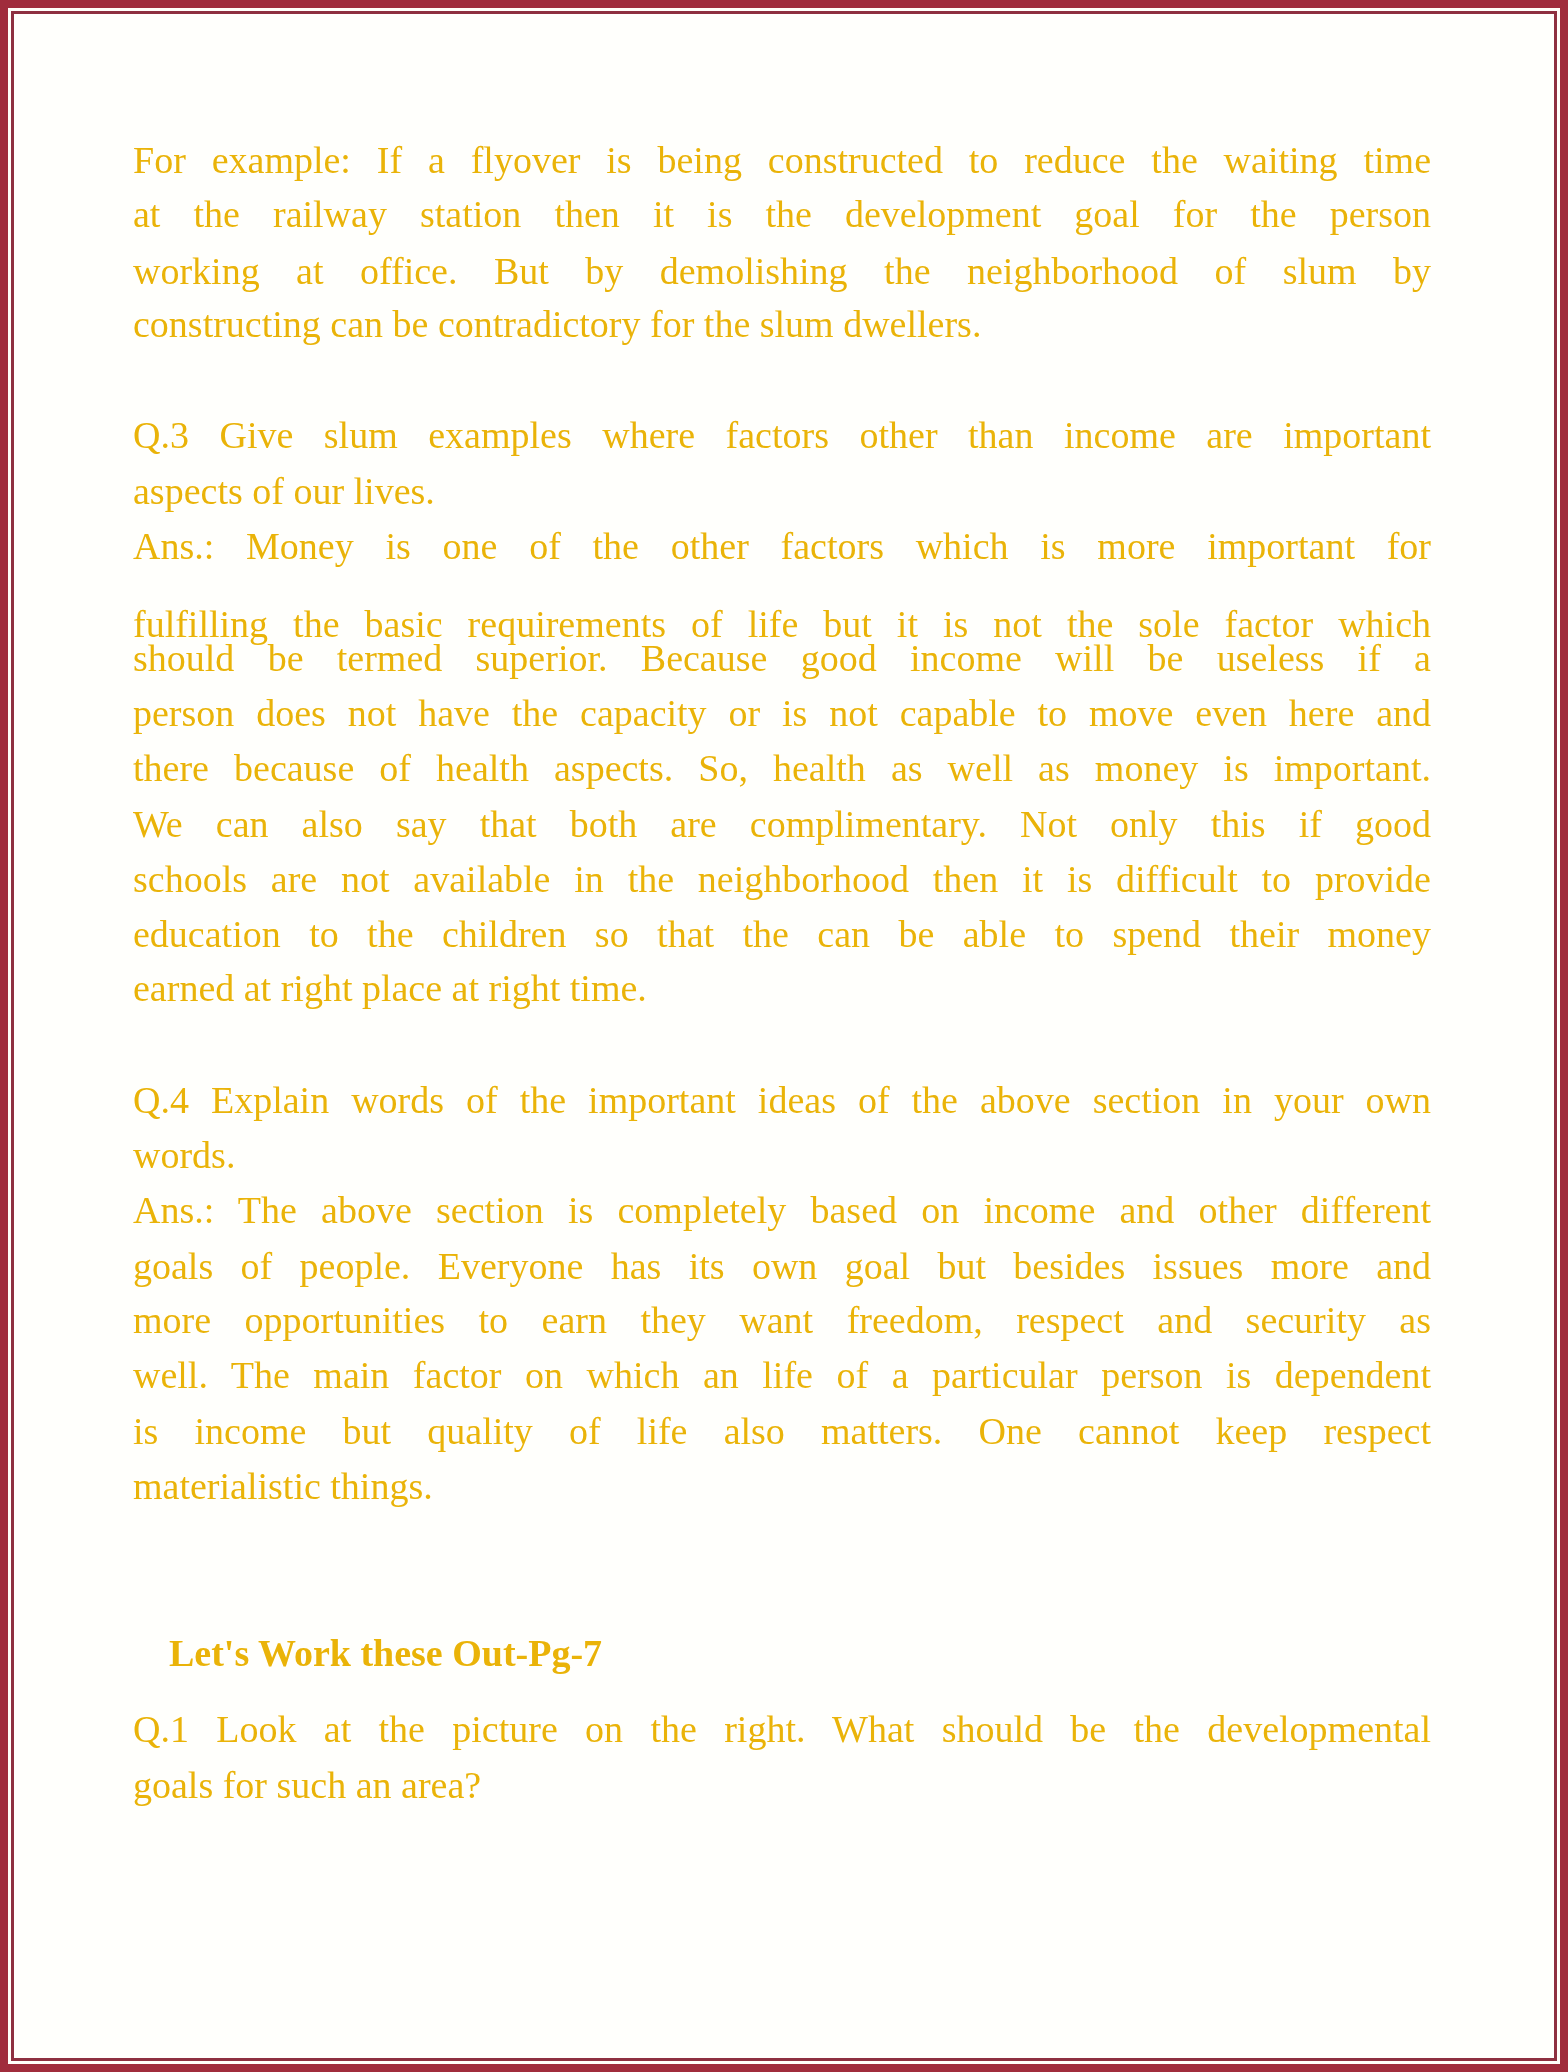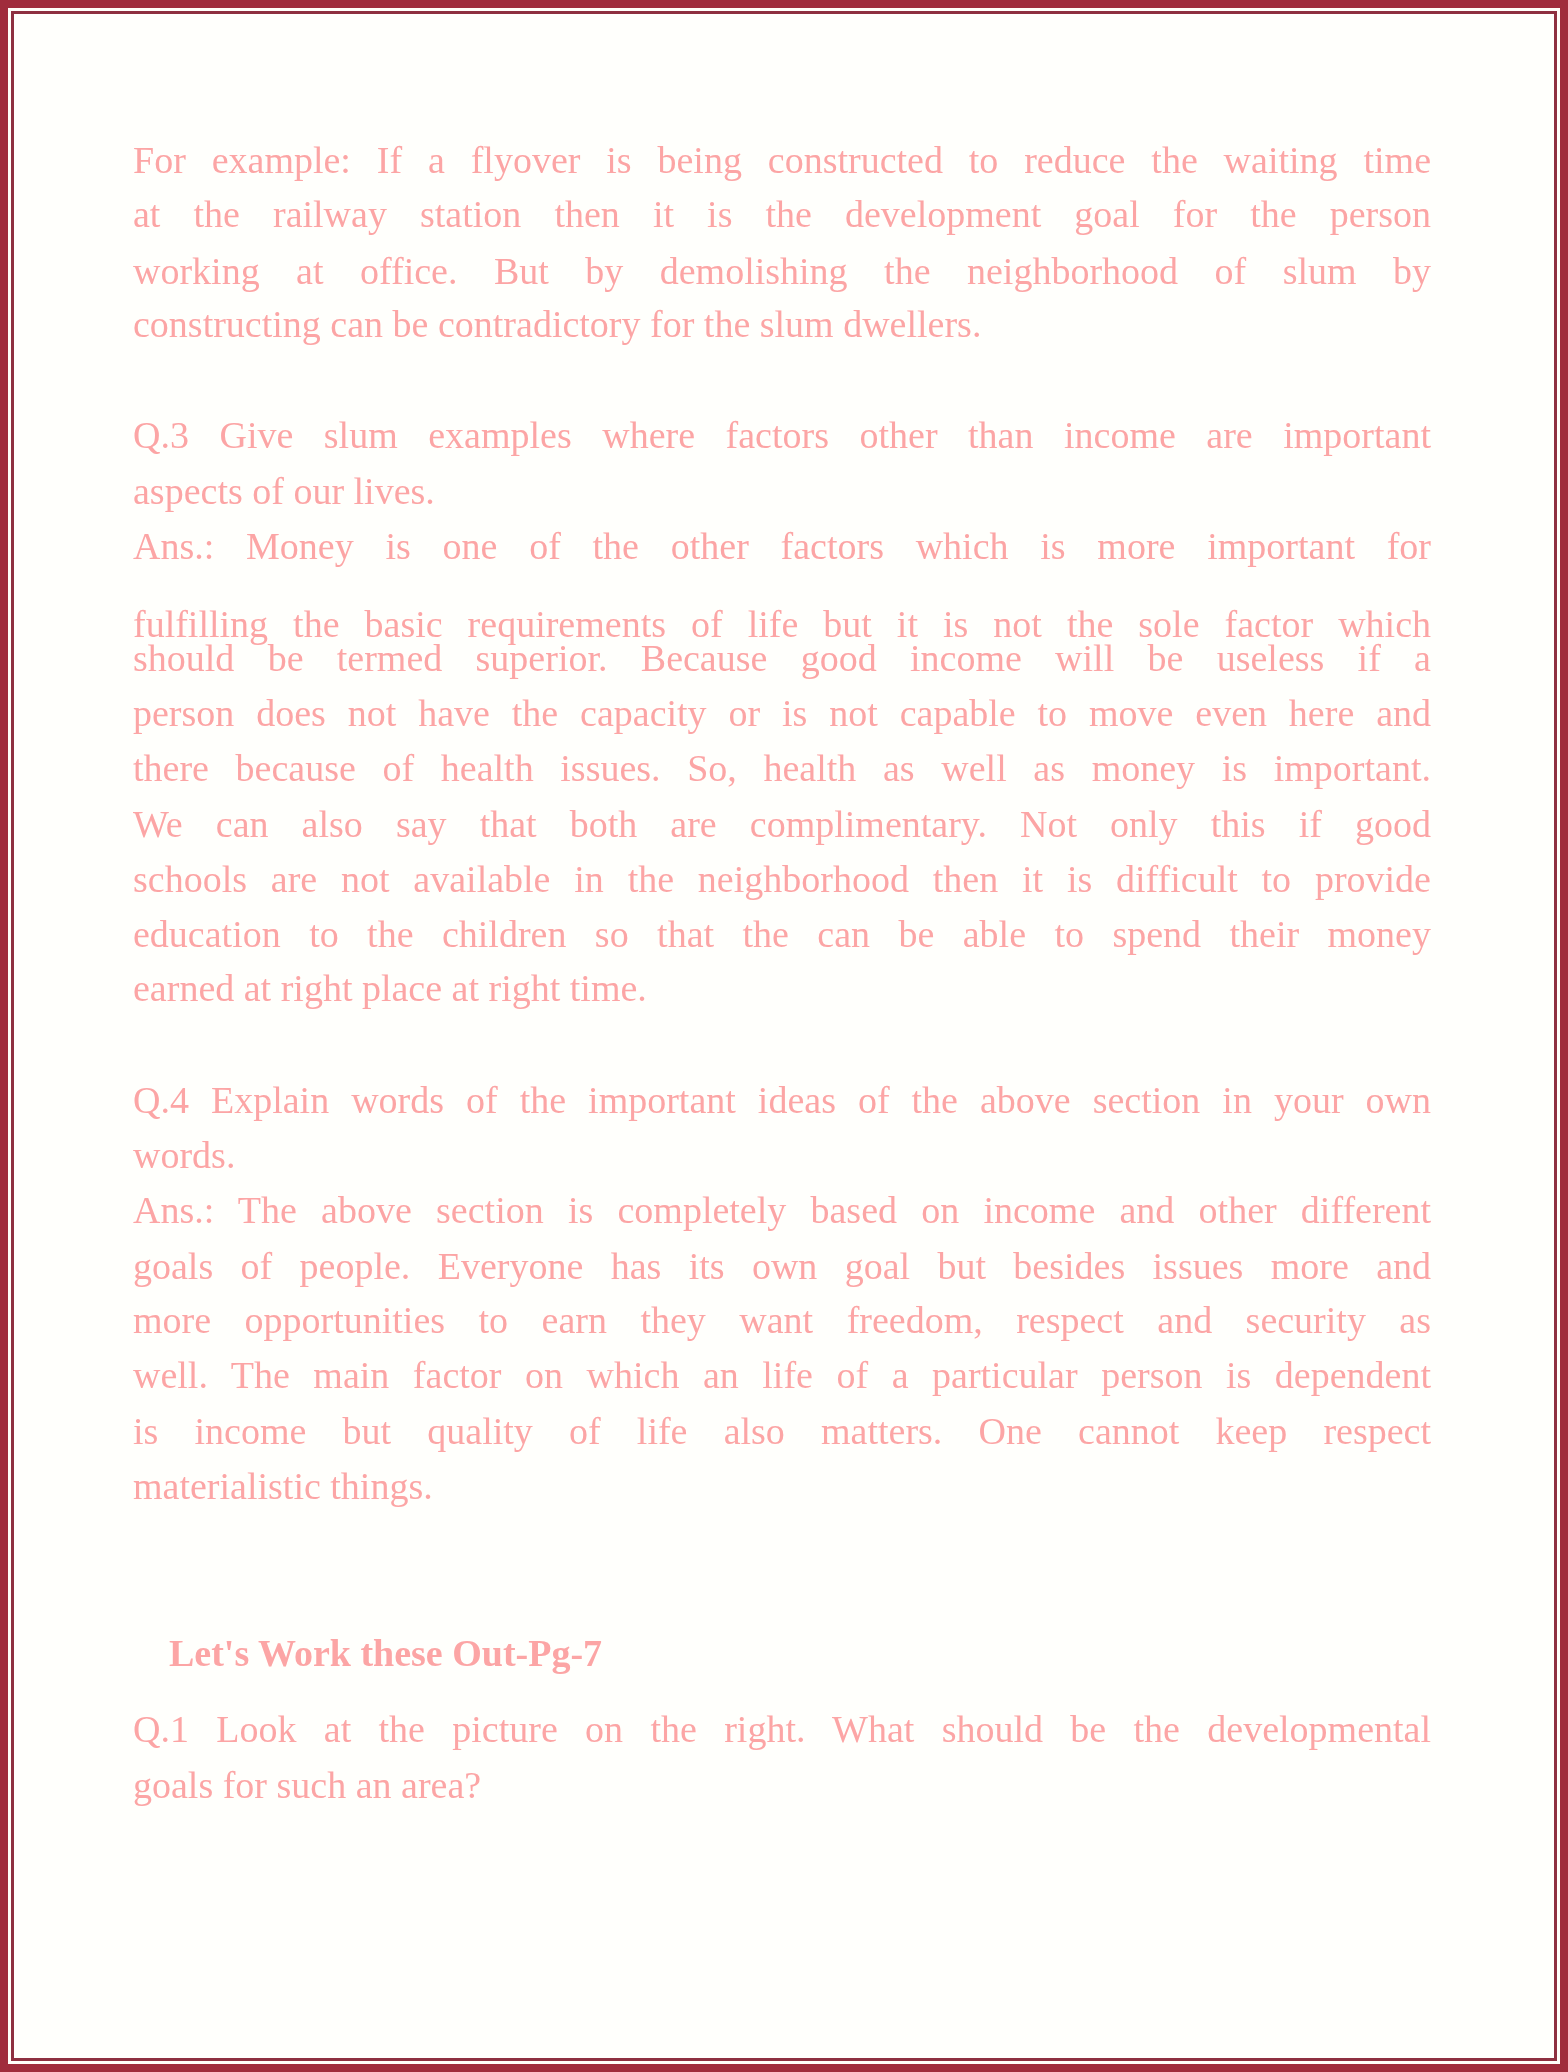--- a/index.html
+++ b/index.html
@@ -13,21 +13,21 @@
     background: #fffefa;
   }
   .page-inner {
     position: absolute; left: 3px; top: 3px; right: 3px; bottom: 3px;
     border: 3px solid #8e3040;
     background: #fffffc;
   }
   .line {
     position: absolute; left: 133px; width: 1298px;
     font-size: 38px; line-height: 46px; height: 46px;
-    color: #fca5a5;
+    color: #eab308;
     white-space: nowrap; overflow: visible;
   }
   .line.j { text-align: justify; text-align-last: justify; white-space: normal; }
   .heading { font-weight: bold; margin-left: 36px; }
 </style>
 </head>
 <body>
 
 <div class="page-outer">
   <div class="page-inner"></div>
@@ -39,21 +39,21 @@
   <div class="line j" style="top:191px">at the railway station then it is the development goal for the person</div>
   <div class="line j" style="top:248px">working at office. But by demolishing the neighborhood of slum by</div>
   <div class="line" style="top:301px">constructing can be contradictory for the slum dwellers.</div>
 
   <div class="line j" style="top:412px">Q.3  Give slum examples where factors other than income are important</div>
   <div class="line" style="top:468px">aspects of our lives.</div>
   <div class="line j" style="top:523px">Ans.:  Money is one of the other factors which is more important for</div>
   <div class="line j" style="top:601px">fulfilling the basic requirements of life but it is not the sole factor which</div>
   <div class="line j" style="top:635px">should be termed superior. Because good income will be useless if a</div>
   <div class="line j" style="top:690px">person does not have the capacity or is not capable to move even here and</div>
-  <div class="line j" style="top:745px">there because of health issues. So, health as well as money is important.</div>
+  <div class="line j" style="top:745px">there because of health aspects. So, health as well as money is important.</div>
   <div class="line j" style="top:801px">We can also say that both are complimentary. Not only this if good</div>
   <div class="line j" style="top:856px">schools are not available in the neighborhood then it is difficult to provide</div>
   <div class="line j" style="top:911px">education to the children so that the can be able to spend their money</div>
   <div class="line" style="top:965px">earned at right place at right time.</div>
 
   <div class="line j" style="top:1077px">Q.4  Explain words of the important ideas of the above section in your own</div>
   <div class="line" style="top:1132px">words.</div>
   <div class="line j" style="top:1187px">Ans.: The above section is completely based on income and other different</div>
   <div class="line j" style="top:1243px">goals of people. Everyone has its own goal but besides issues more and</div>
   <div class="line j" style="top:1297px">more opportunities to earn they want freedom, respect and security as</div>

